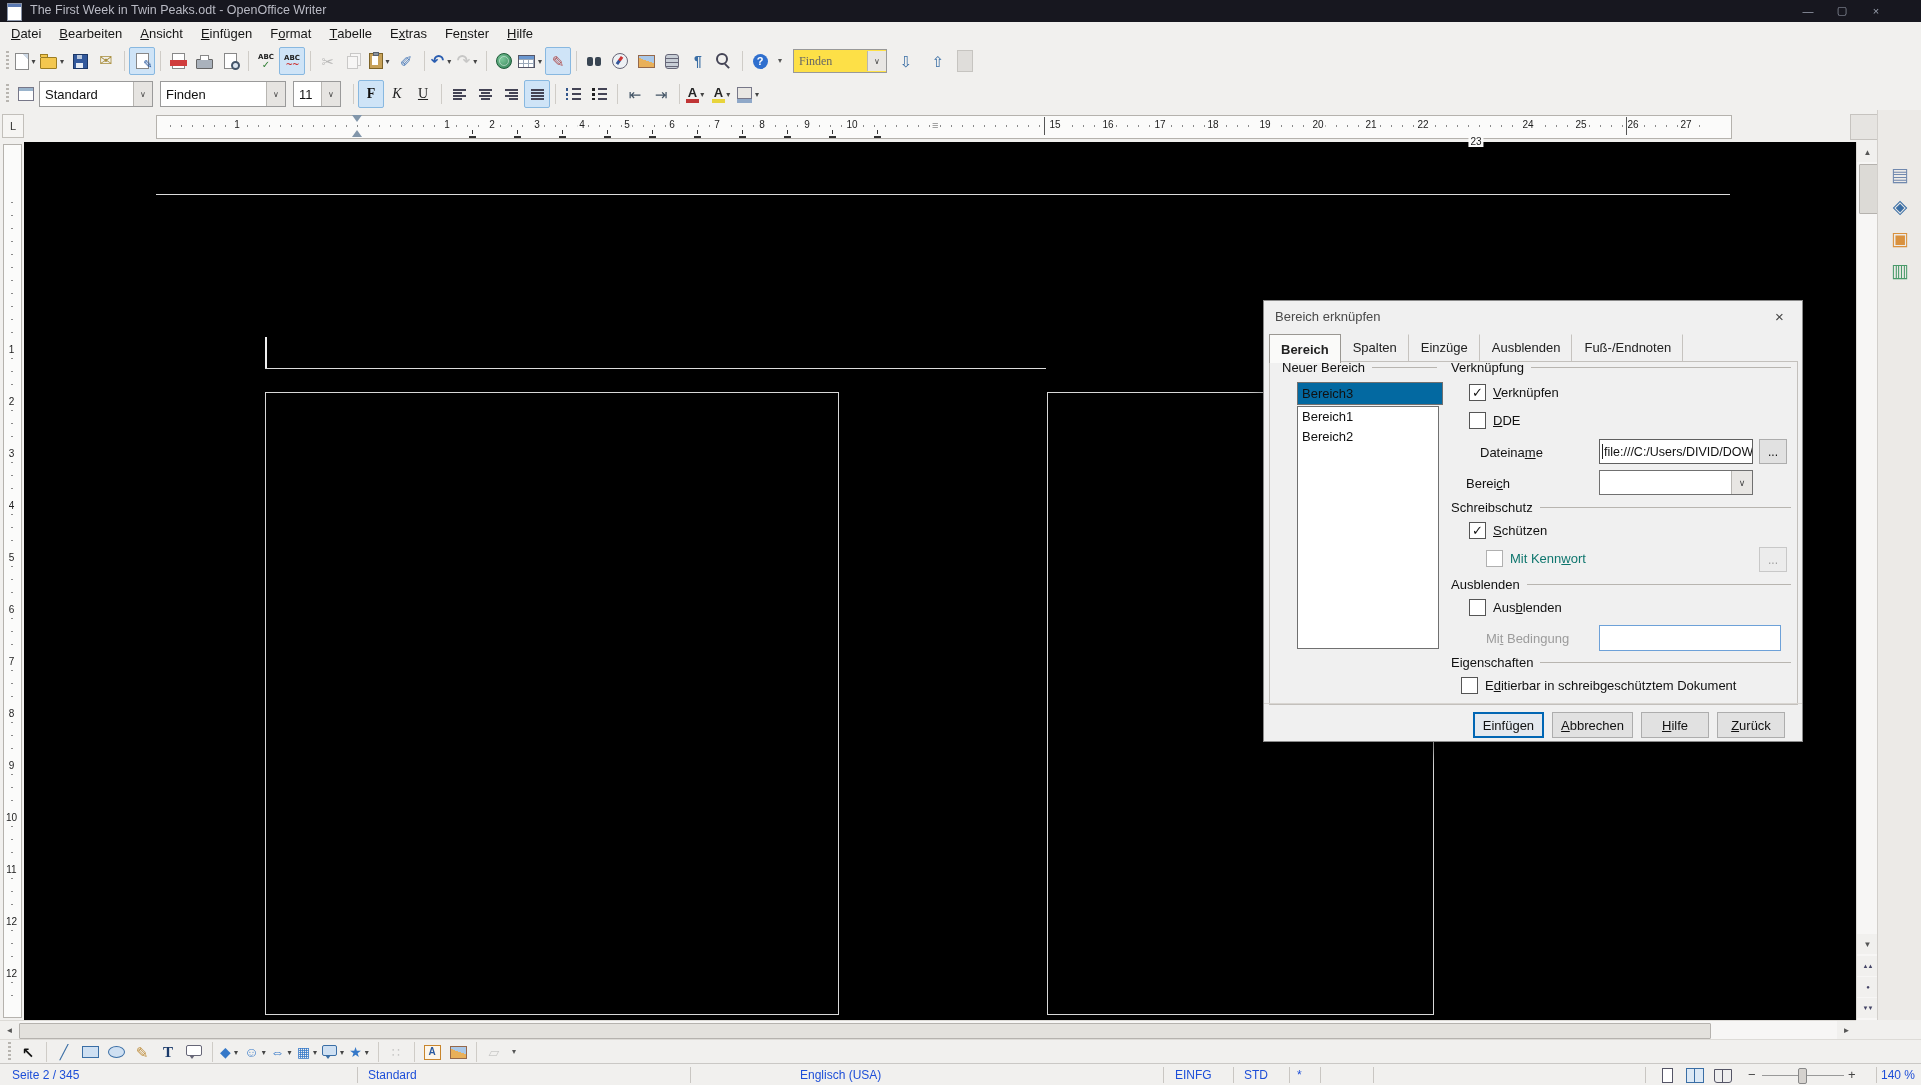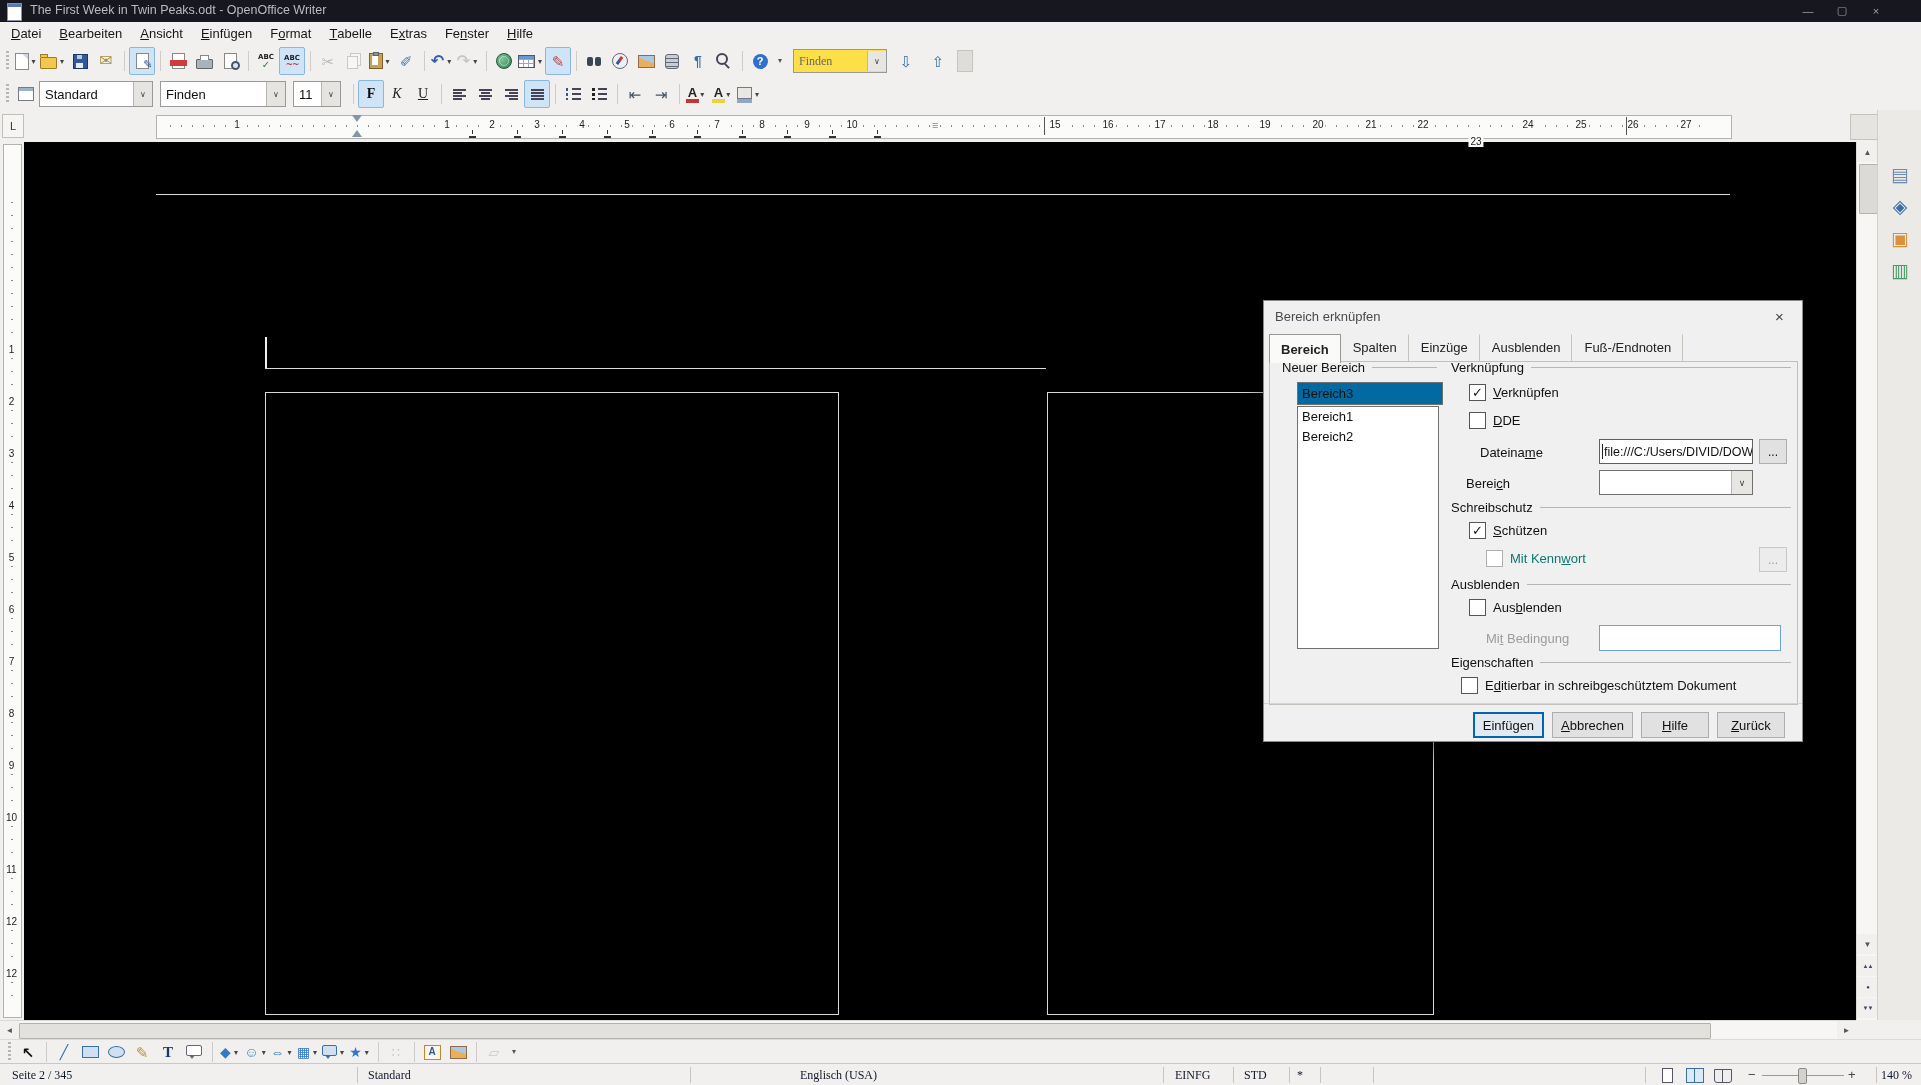--- a/index.html
+++ b/index.html
@@ -182,21 +182,21 @@
   .ig.callout-icon::after{content:"";position:absolute;left:2px;bottom:-7px;border:3px solid transparent;border-top:4px solid #667;}
   .ig.basic-shapes-icon,.ig.symbol-shapes-icon,.ig.block-arrows-icon,.ig.flowchart-icon,.ig.stars-icon{color:#3578c8;font-size:14px;}
   .ig.callouts-icon{width:13px;height:9px;border:1px solid #3a6ea5;border-radius:2px;position:relative;background:#cfe0f2;margin-top:-3px;}
   .ig.callouts-icon::after{content:"";position:absolute;left:2px;bottom:-7px;border:3px solid transparent;border-top:4px solid #3a6ea5;}
   .ig.points-icon{color:#999;font-size:13px;}
   .ig.fontwork-icon{width:15px;height:13px;border:1px solid #c8852c;background:#fdf6ea;color:#2a5aa0;font-weight:bold;font-size:10px;}
   .ig.extrusion-icon{color:#999;font-size:14px;}
 
   
   .statusbar{position:absolute;left:0;top:1063px;right:0;height:22px;background:#f1f0ee;border-top:1px solid #cac8c5;z-index:3;}
-  .stxt{position:absolute;top:4px;font-size:12px;color:#0f172a;white-space:nowrap;font-family:Liberation Serif, serif;}
+  .stxt{position:absolute;top:4px;font-size:12px;color:#1d4ed8;white-space:nowrap;}
   .ssep{position:absolute;top:3px;width:1px;height:16px;background:#c9c6c2;}
   .vpi{position:absolute;top:4px;width:22px;height:15px;display:flex;align-items:center;justify-content:center;}
   .vp-shape1{width:9px;height:13px;border:1px solid #556;background:#fff;}
   .vp-shape2{width:16px;height:13px;border:1px solid #3a6ea5;background:linear-gradient(90deg,#dce9f6 0 7px,#3a6ea5 7px 8px,#dce9f6 8px);}
   .vp-shape3{width:16px;height:12px;border:1px solid #556;border-radius:0 0 3px 3px;background:linear-gradient(90deg,#eee 0 7px,#556 7px 8px,#eee 8px);}
   .zoomglyph{position:absolute;top:3px;font-size:13px;color:#444;}
   .ztrack{position:absolute;top:11px;height:1px;background:#999;}
   .zhandle{position:absolute;top:4px;width:7px;height:14px;background:#d5d2ce;border:1px solid #888;border-radius:2px;}
 
   

